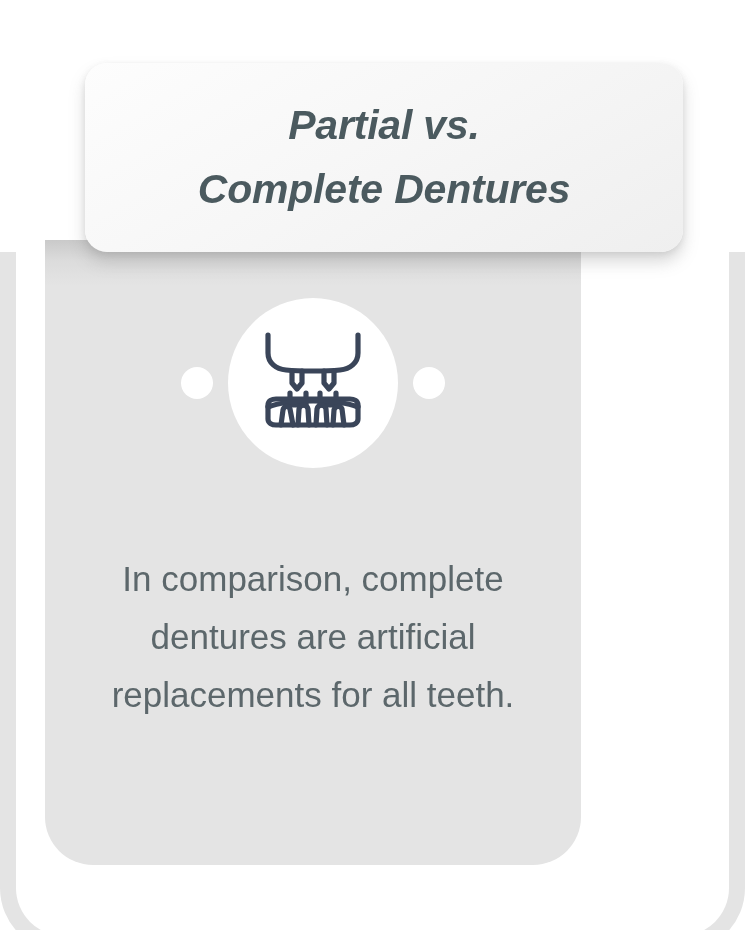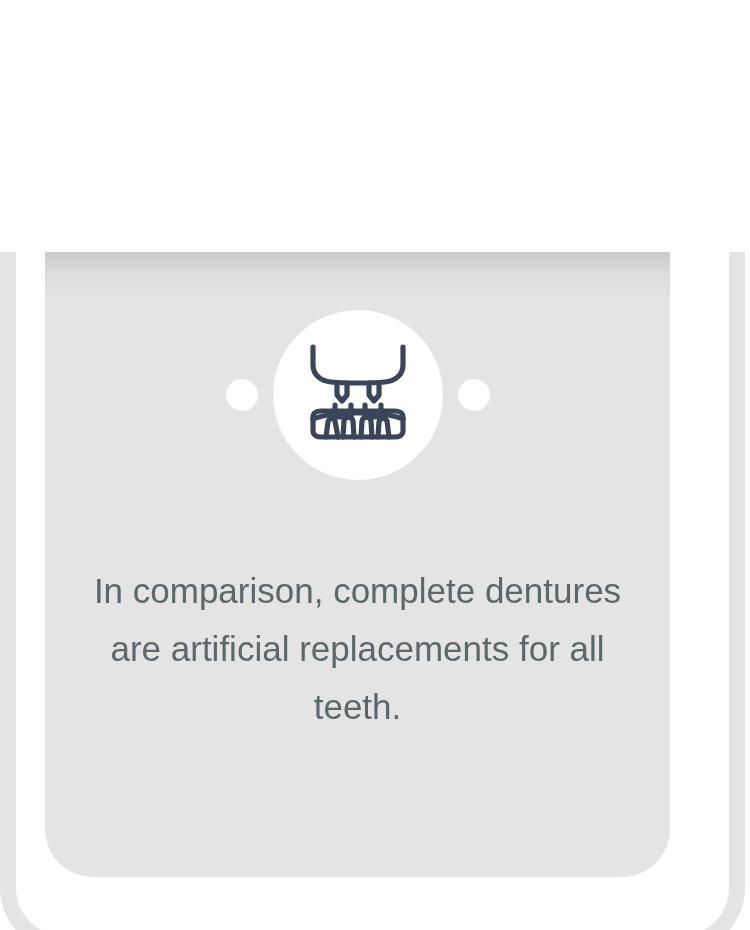--- a/index.html
+++ b/index.html
@@ -30,22 +30,22 @@
     border-top: none;
     border-radius: 0 0 64px 64px;
     box-sizing: border-box;
     background: transparent;
   }
 
   
   .body-card {
     position: absolute;
     left: 45px;
-    top: 252px;
-    width: 625px;
+    top: 240px;
+    width: 536px;
     height: 625px;
     background: #e4e4e4;
     border-radius: 0 0 48px 48px;
     box-sizing: border-box;
     overflow: hidden;
   }
 
   
   .inner-top-shadow {
     position: absolute;
@@ -185,14 +185,18 @@
 
       <span class="dot-gap-right"></span>
       <span class="side-dot"></span>
 
     </div>
 
     <p class="body-text">In comparison, complete dentures are artificial replacements for all teeth.</p>
 
   </div>
 
+  <div class="title-card">
+    <h1 class="title-text">Partial vs.
+Complete Dentures</h1>
+  </div>
 
 </div>
 
 </body></html>

